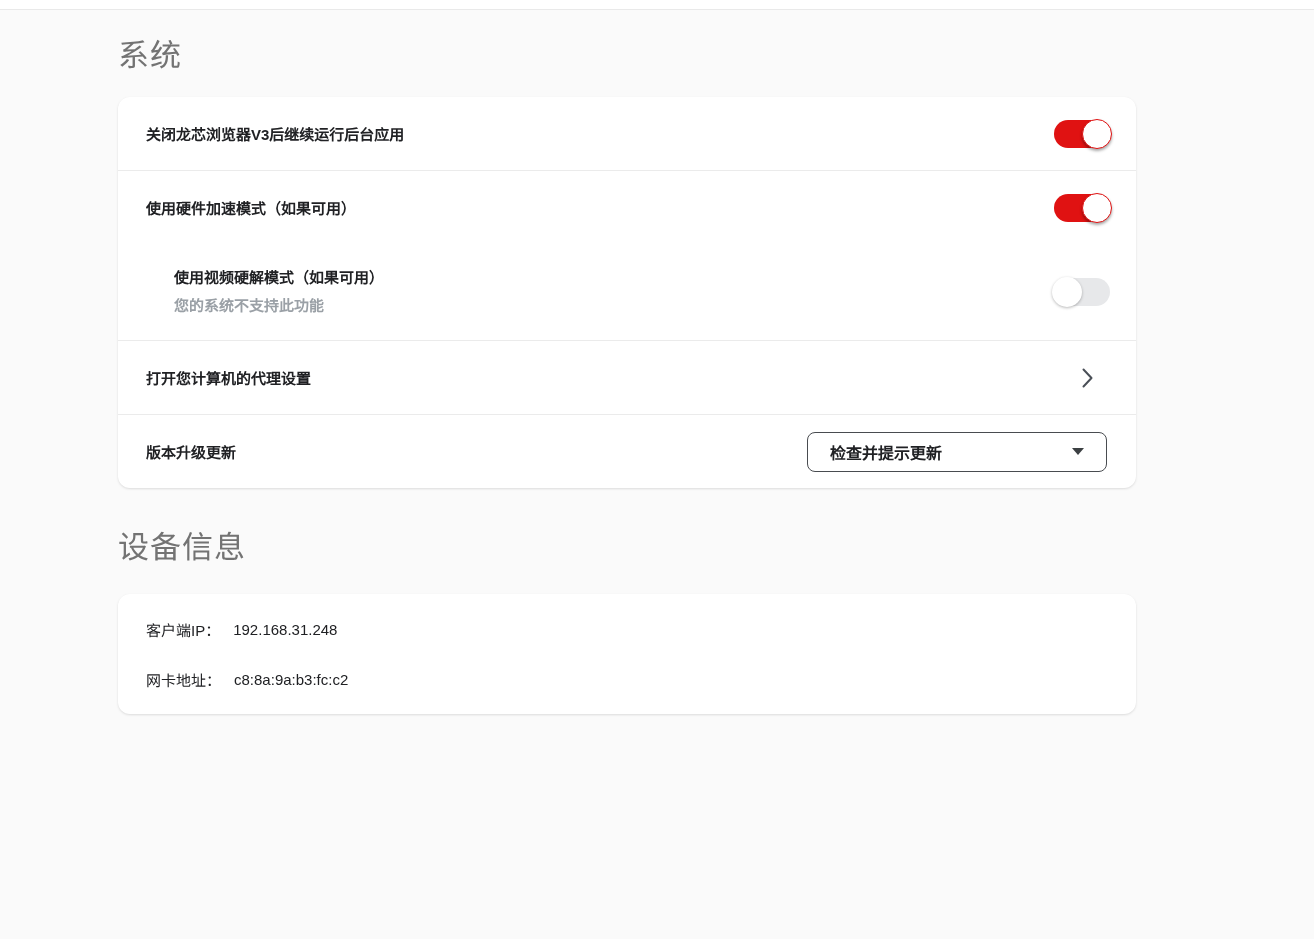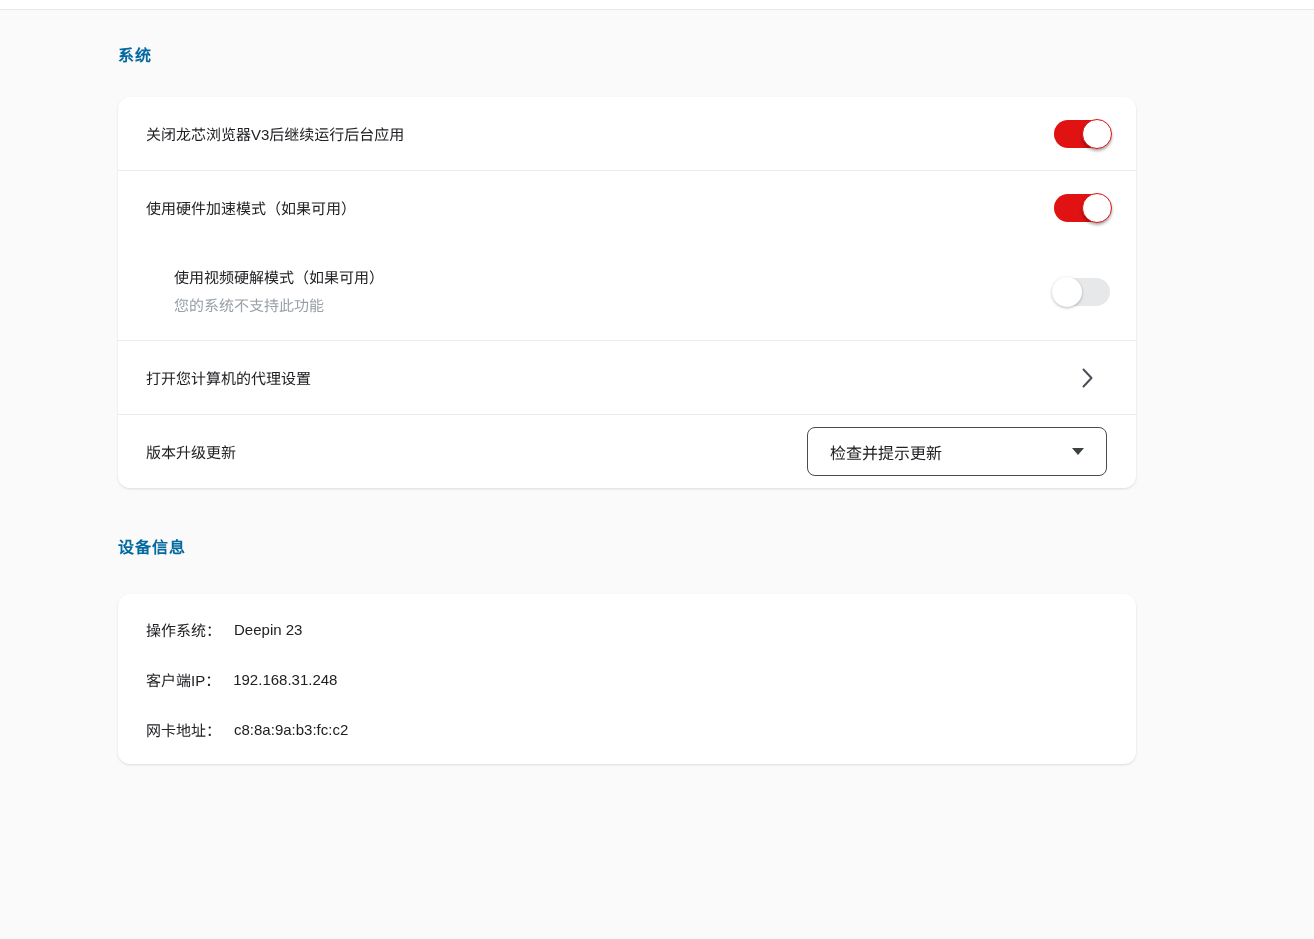--- a/index.html
+++ b/index.html
@@ -23,34 +23,34 @@
   .topbar{
     height:10px;
     background:#ffffff;
     border-bottom:1px solid #e9e9e9;
   }
   .content{
     padding-left:118px;
   }
   .section-title{
     margin-top:31px;
-    font-size:16px;
+    font-size:31px;
     line-height:30px;
-    font-weight:700;
-    color:#0369a1;
+    font-weight:400;
+    color:#737373;
     letter-spacing:1px;
   }
   .card{
     width:1018px;
     background:var(--card-bg);
     border-radius:12px;
     box-shadow:0 1px 3px rgba(0,0,0,0.08),0 1px 2px rgba(0,0,0,0.05);
     overflow:hidden;
   }
-  .card.system{margin-top:26px;}
+  .card.system{margin-top:26px;font-weight:bold;}
   .card.device{margin-top:31px;padding:10px 0;}
   .row{
     display:flex;
     align-items:center;
     justify-content:space-between;
     height:73px;
     padding:0 26px 0 28px;
   }
   .row .label{
     font-size:15px;
@@ -105,21 +105,21 @@
   }
   
   .chevron{
     margin-right:16px;
     display:flex;
     align-items:center;
   }
   
   .select{
     width:300px;
-    height:49px;
+    height:40px;
     border:1px solid var(--select-border);
     border-radius:8px;
     background:#fff;
     display:flex;
     align-items:center;
     justify-content:space-between;
     padding:0 22px;
     cursor:pointer;
     margin-right:3px;
   }
@@ -198,24 +198,20 @@
         <span class="caret"></span>
       </div>
     </div>
 
   </div>
 
   <div class="section-title" style="margin-top:45px;">设备信息</div>
 
   <div class="card device">
     <div class="info-row">
-      <span class="info-label">操作系统：</span>
-      <span class="info-value">Deepin 23</span>
-    </div>
-    <div class="info-row">
       <span class="info-label">客户端IP：</span>
       <span class="info-value">192.168.31.248</span>
     </div>
     <div class="info-row">
       <span class="info-label">网卡地址：</span>
       <span class="info-value">c8:8a:9a:b3:fc:c2</span>
     </div>
   </div>
 
 </div>

